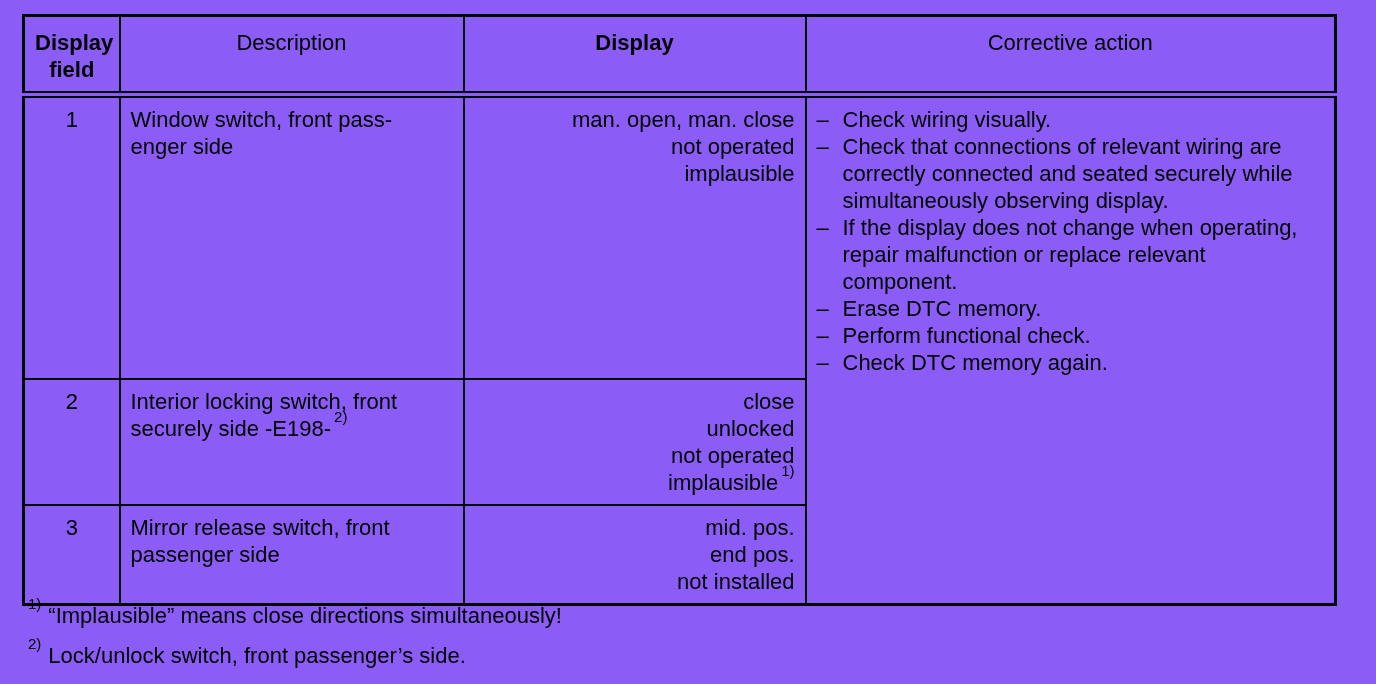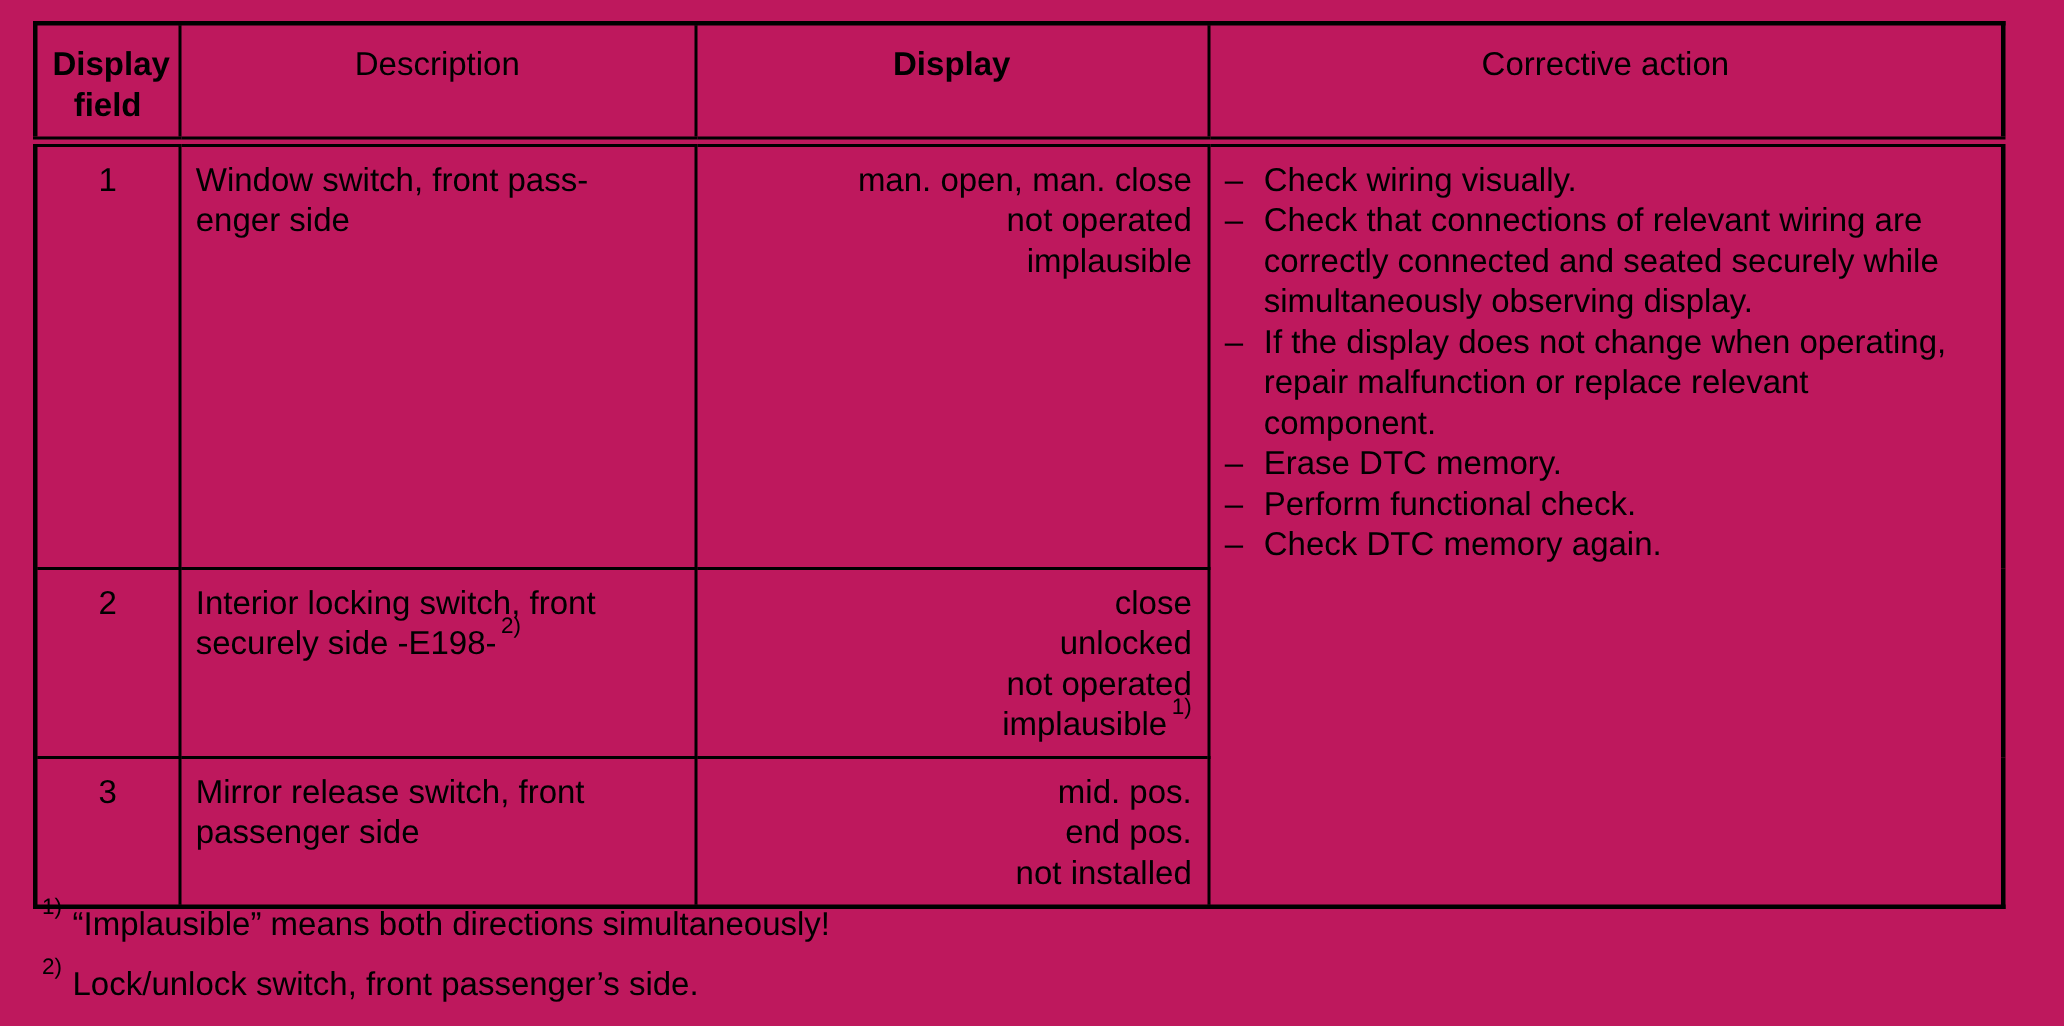--- a/index.html
+++ b/index.html
@@ -6,21 +6,21 @@
     margin: 0;
     padding: 0;
     background: #ffffff;
     color: #000000;
     font-family: "Liberation Sans", sans-serif;
   }
   .page {
     position: relative;
     width: 1376px;
     height: 684px;
-    background: #be185d;
+    background: #8b5cf6;
     overflow: hidden;
   }
   table.diag {
     position: absolute;
     left: 22px;
     top: 14px;
     width: 1312px;
     border-collapse: collapse;
     table-layout: fixed;
     border: 3px solid #000;
@@ -164,20 +164,20 @@
           <div>mid. pos.</div>
           <div>end pos.</div>
           <div>not installed</div>
         </td>
       </tr>
     </tbody>
   </table>
 
   <div class="footnotes">
     <div class="footnote">
-      <sup class="fn-marker">1)</sup><span>“Implausible” means both directions simultaneously!</span>
+      <sup class="fn-marker">1)</sup><span>“Implausible” means close directions simultaneously!</span>
     </div>
     <div class="footnote">
       <sup class="fn-marker">2)</sup><span>Lock/unlock switch, front passenger’s side.</span>
     </div>
   </div>
 
 </div>
 
 </body></html>

